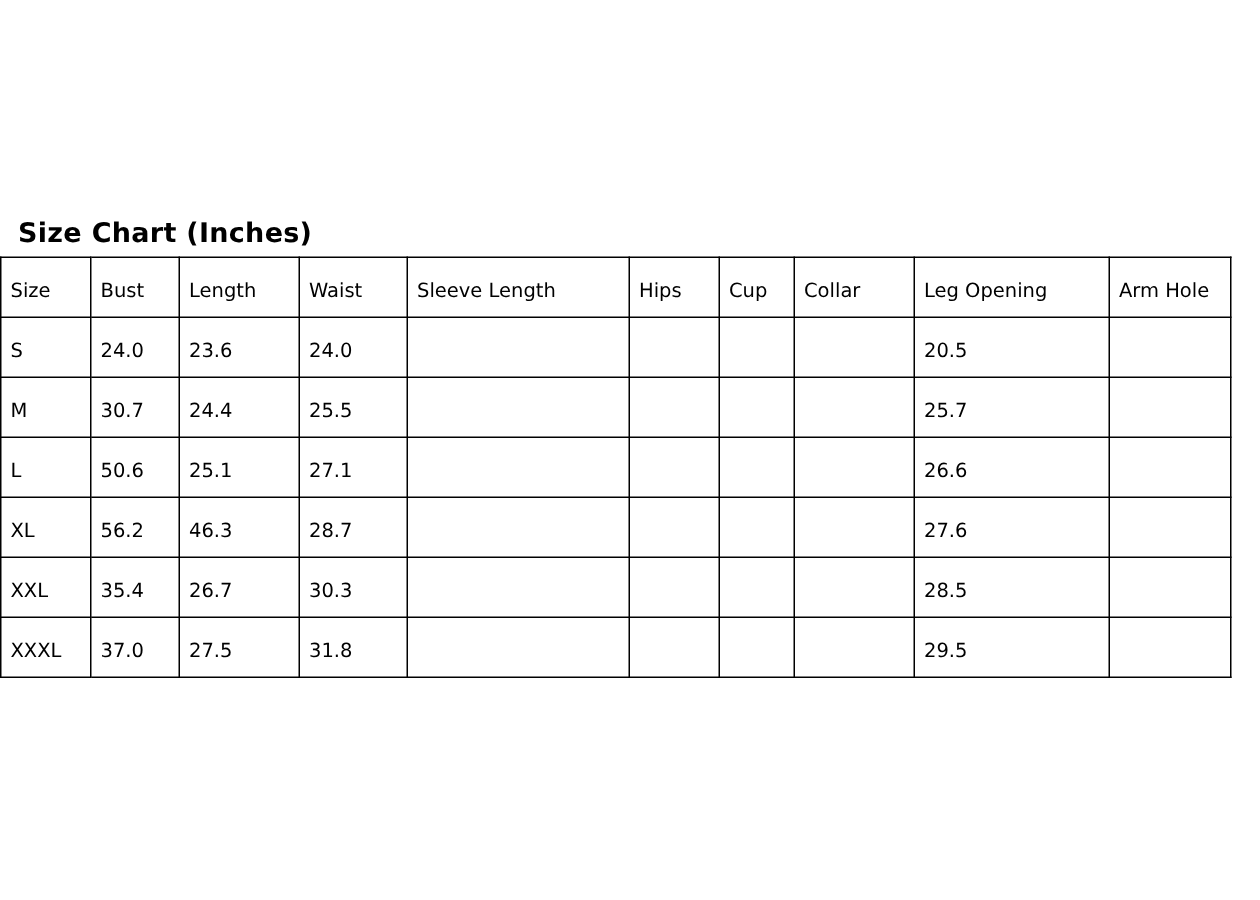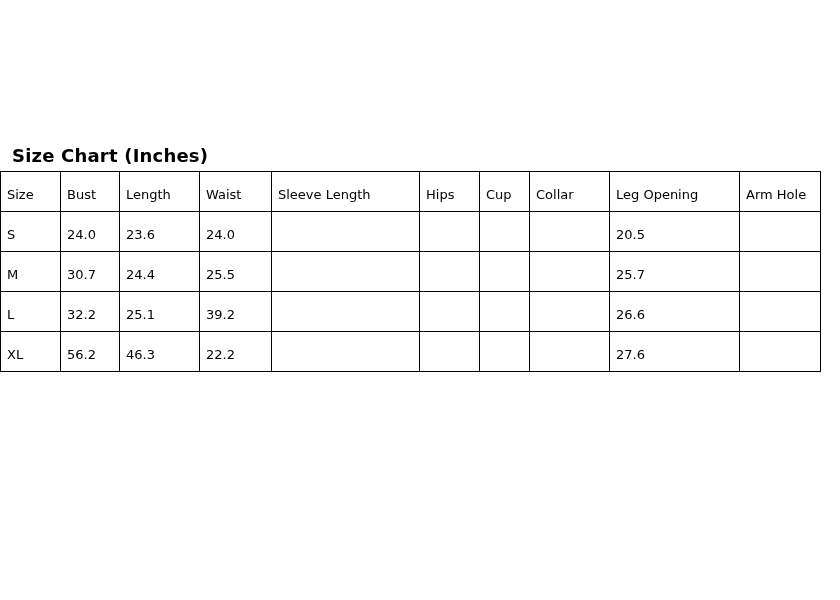--- a/index.html
+++ b/index.html
@@ -102,37 +102,61 @@
           <td>25.5</td>
           <td></td>
           <td></td>
           <td></td>
           <td></td>
           <td>25.7</td>
           <td></td>
         </tr>
         <tr>
           <td>L</td>
-          <td>32.2</td>
+          <td>50.6</td>
           <td>25.1</td>
-          <td>39.2</td>
+          <td>27.1</td>
           <td></td>
           <td></td>
           <td></td>
           <td></td>
           <td>26.6</td>
           <td></td>
         </tr>
         <tr>
           <td>XL</td>
           <td>56.2</td>
           <td>46.3</td>
-          <td>22.2</td>
+          <td>28.7</td>
           <td></td>
           <td></td>
           <td></td>
           <td></td>
           <td>27.6</td>
           <td></td>
         </tr>
+        <tr>
+          <td>XXL</td>
+          <td>35.4</td>
+          <td>26.7</td>
+          <td>30.3</td>
+          <td></td>
+          <td></td>
+          <td></td>
+          <td></td>
+          <td>28.5</td>
+          <td></td>
+        </tr>
+        <tr>
+          <td>XXXL</td>
+          <td>37.0</td>
+          <td>27.5</td>
+          <td>31.8</td>
+          <td></td>
+          <td></td>
+          <td></td>
+          <td></td>
+          <td>29.5</td>
+          <td></td>
+        </tr>
       </tbody>
     </table>
 </div>
 
 </body></html>

